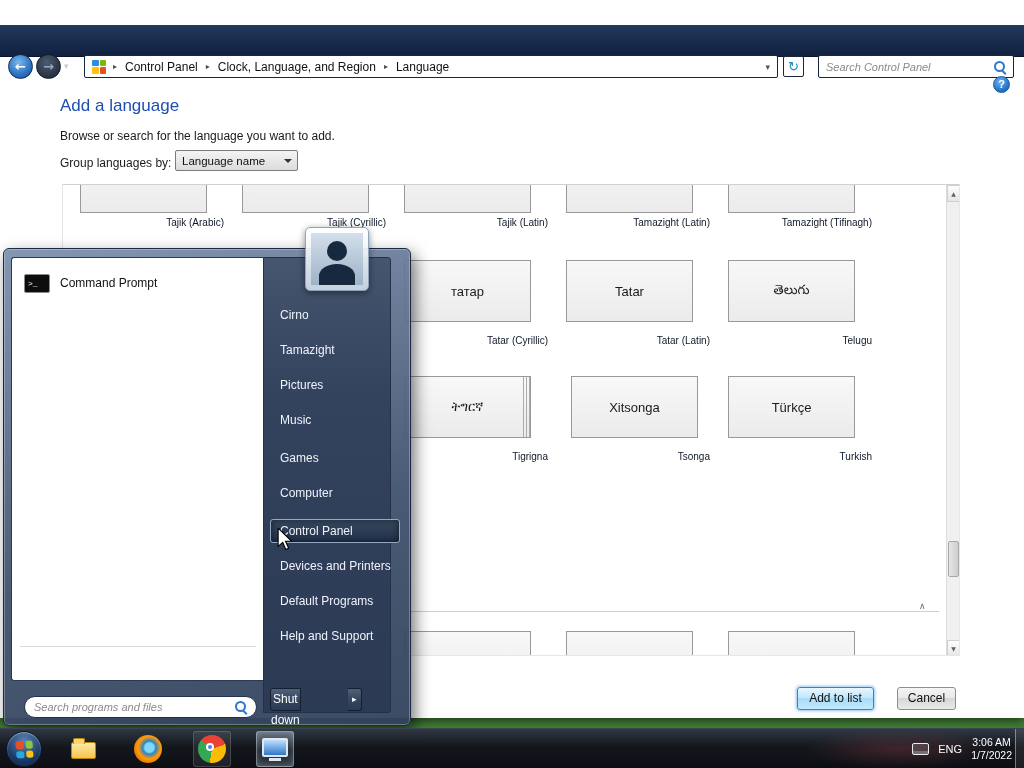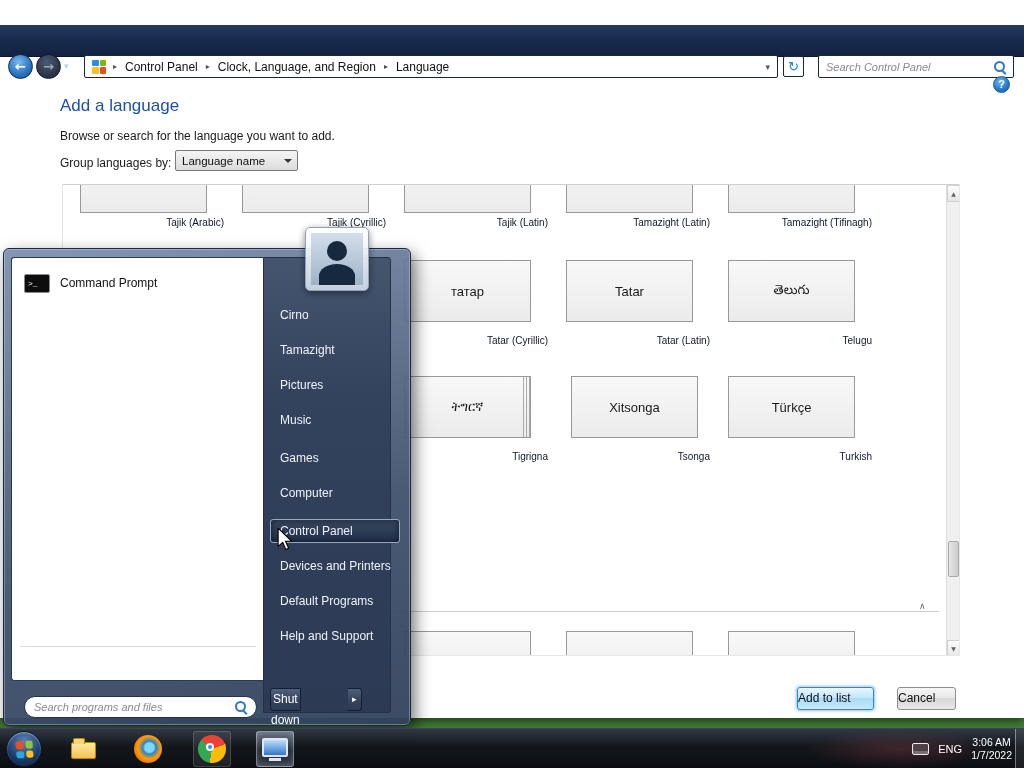--- a/index.html
+++ b/index.html
@@ -74,21 +74,21 @@
     background:repeating-linear-gradient(90deg,transparent 0 2px,#ababab 2px 3px); }
   .tile-label { position:absolute; width:161px; text-align:right; font-size:10px; color:#0f172a; white-space:nowrap; }
   .group-divider { position:absolute; left:2px; top:426px; width:874px; border-top:1px solid #cfcfcf; }
   .collapse { position:absolute; left:856px; top:416px; font-size:9px; color:#666; }
   .sb { position:absolute; right:0; top:0; width:13px; height:472px; background:#f0f0f0; border-left:1px solid #dcdcdc; }
   .sb-btn { position:absolute; left:0; width:13px; height:17px; background:linear-gradient(180deg,#fdfdfd,#e6e6e6);
     border:1px solid #cfcfcf; color:#606060; font-size:6px; text-align:center; line-height:15px; }
   .sb-thumb { position:absolute; left:1px; top:356px; width:11px; height:36px;
     background:linear-gradient(90deg,#e6e6e6,#cdcdcd); border:1px solid #a8a8a8; border-radius:2px; }
 
-  .btn { position:absolute; height:23px; font-size:12px; color:#111; border-radius:3px; text-align:left; line-height:21px; }
+  .btn { position:absolute; height:23px; font-size:12px; color:#111; border-radius:3px; text-align:center; line-height:21px; }
   .btn-add { left:797px; top:687px; width:77px; border:1px solid #2d89c8;
     background:linear-gradient(180deg,#eaf6fd,#bee6fd 49%,#a9dbf6 50%,#c4e9fc);
     box-shadow:0 0 3px 1px rgba(86,164,233,.65); }
   .btn-cancel { left:897px; top:687px; width:59px; border:1px solid #8e8e8e;
     background:linear-gradient(180deg,#f5f5f5,#e7e7e7 49%,#d7d7d7 50%,#e9e9e9); }
 
   
   #startmenu { position:absolute; left:3px; top:248px; width:408px; height:478px; border-radius:6px;
     background:linear-gradient(165deg,rgba(122,142,172,.92),rgba(62,80,108,.94) 60%,rgba(50,66,92,.95));
     border:1px solid #1b2943; box-shadow:inset 0 0 0 1px rgba(255,255,255,.28), 4px 6px 16px rgba(0,0,0,.55);

